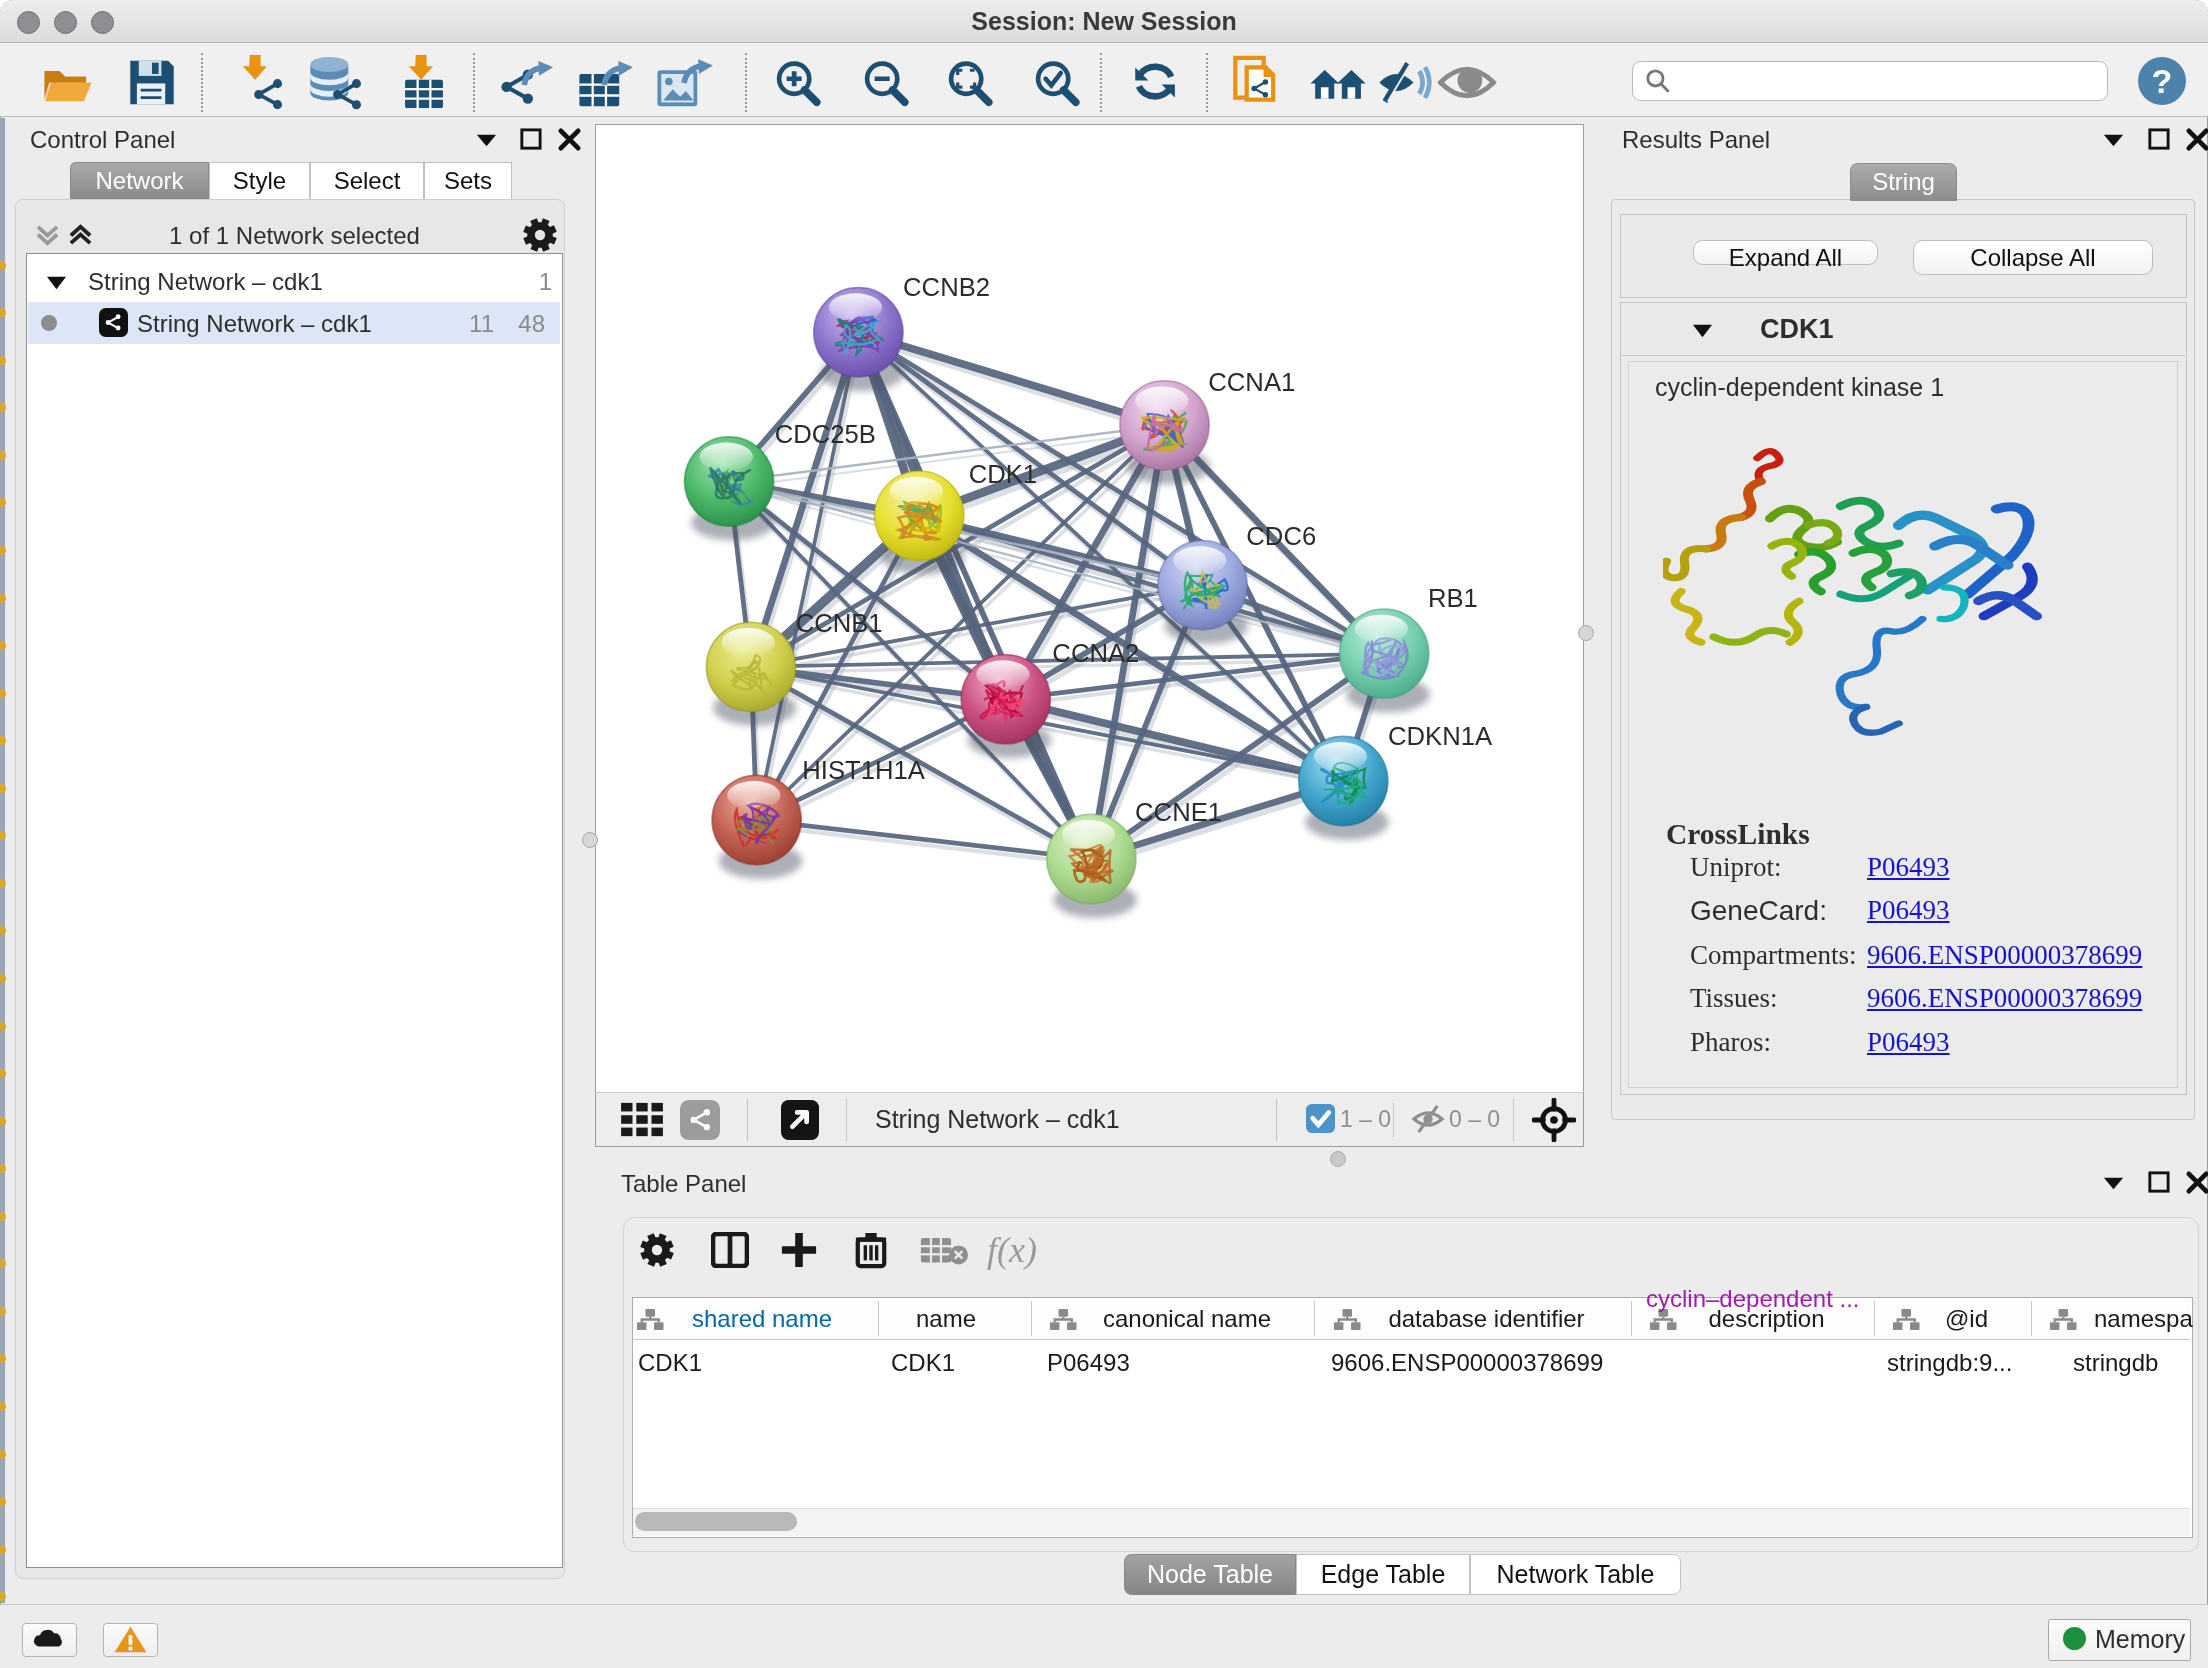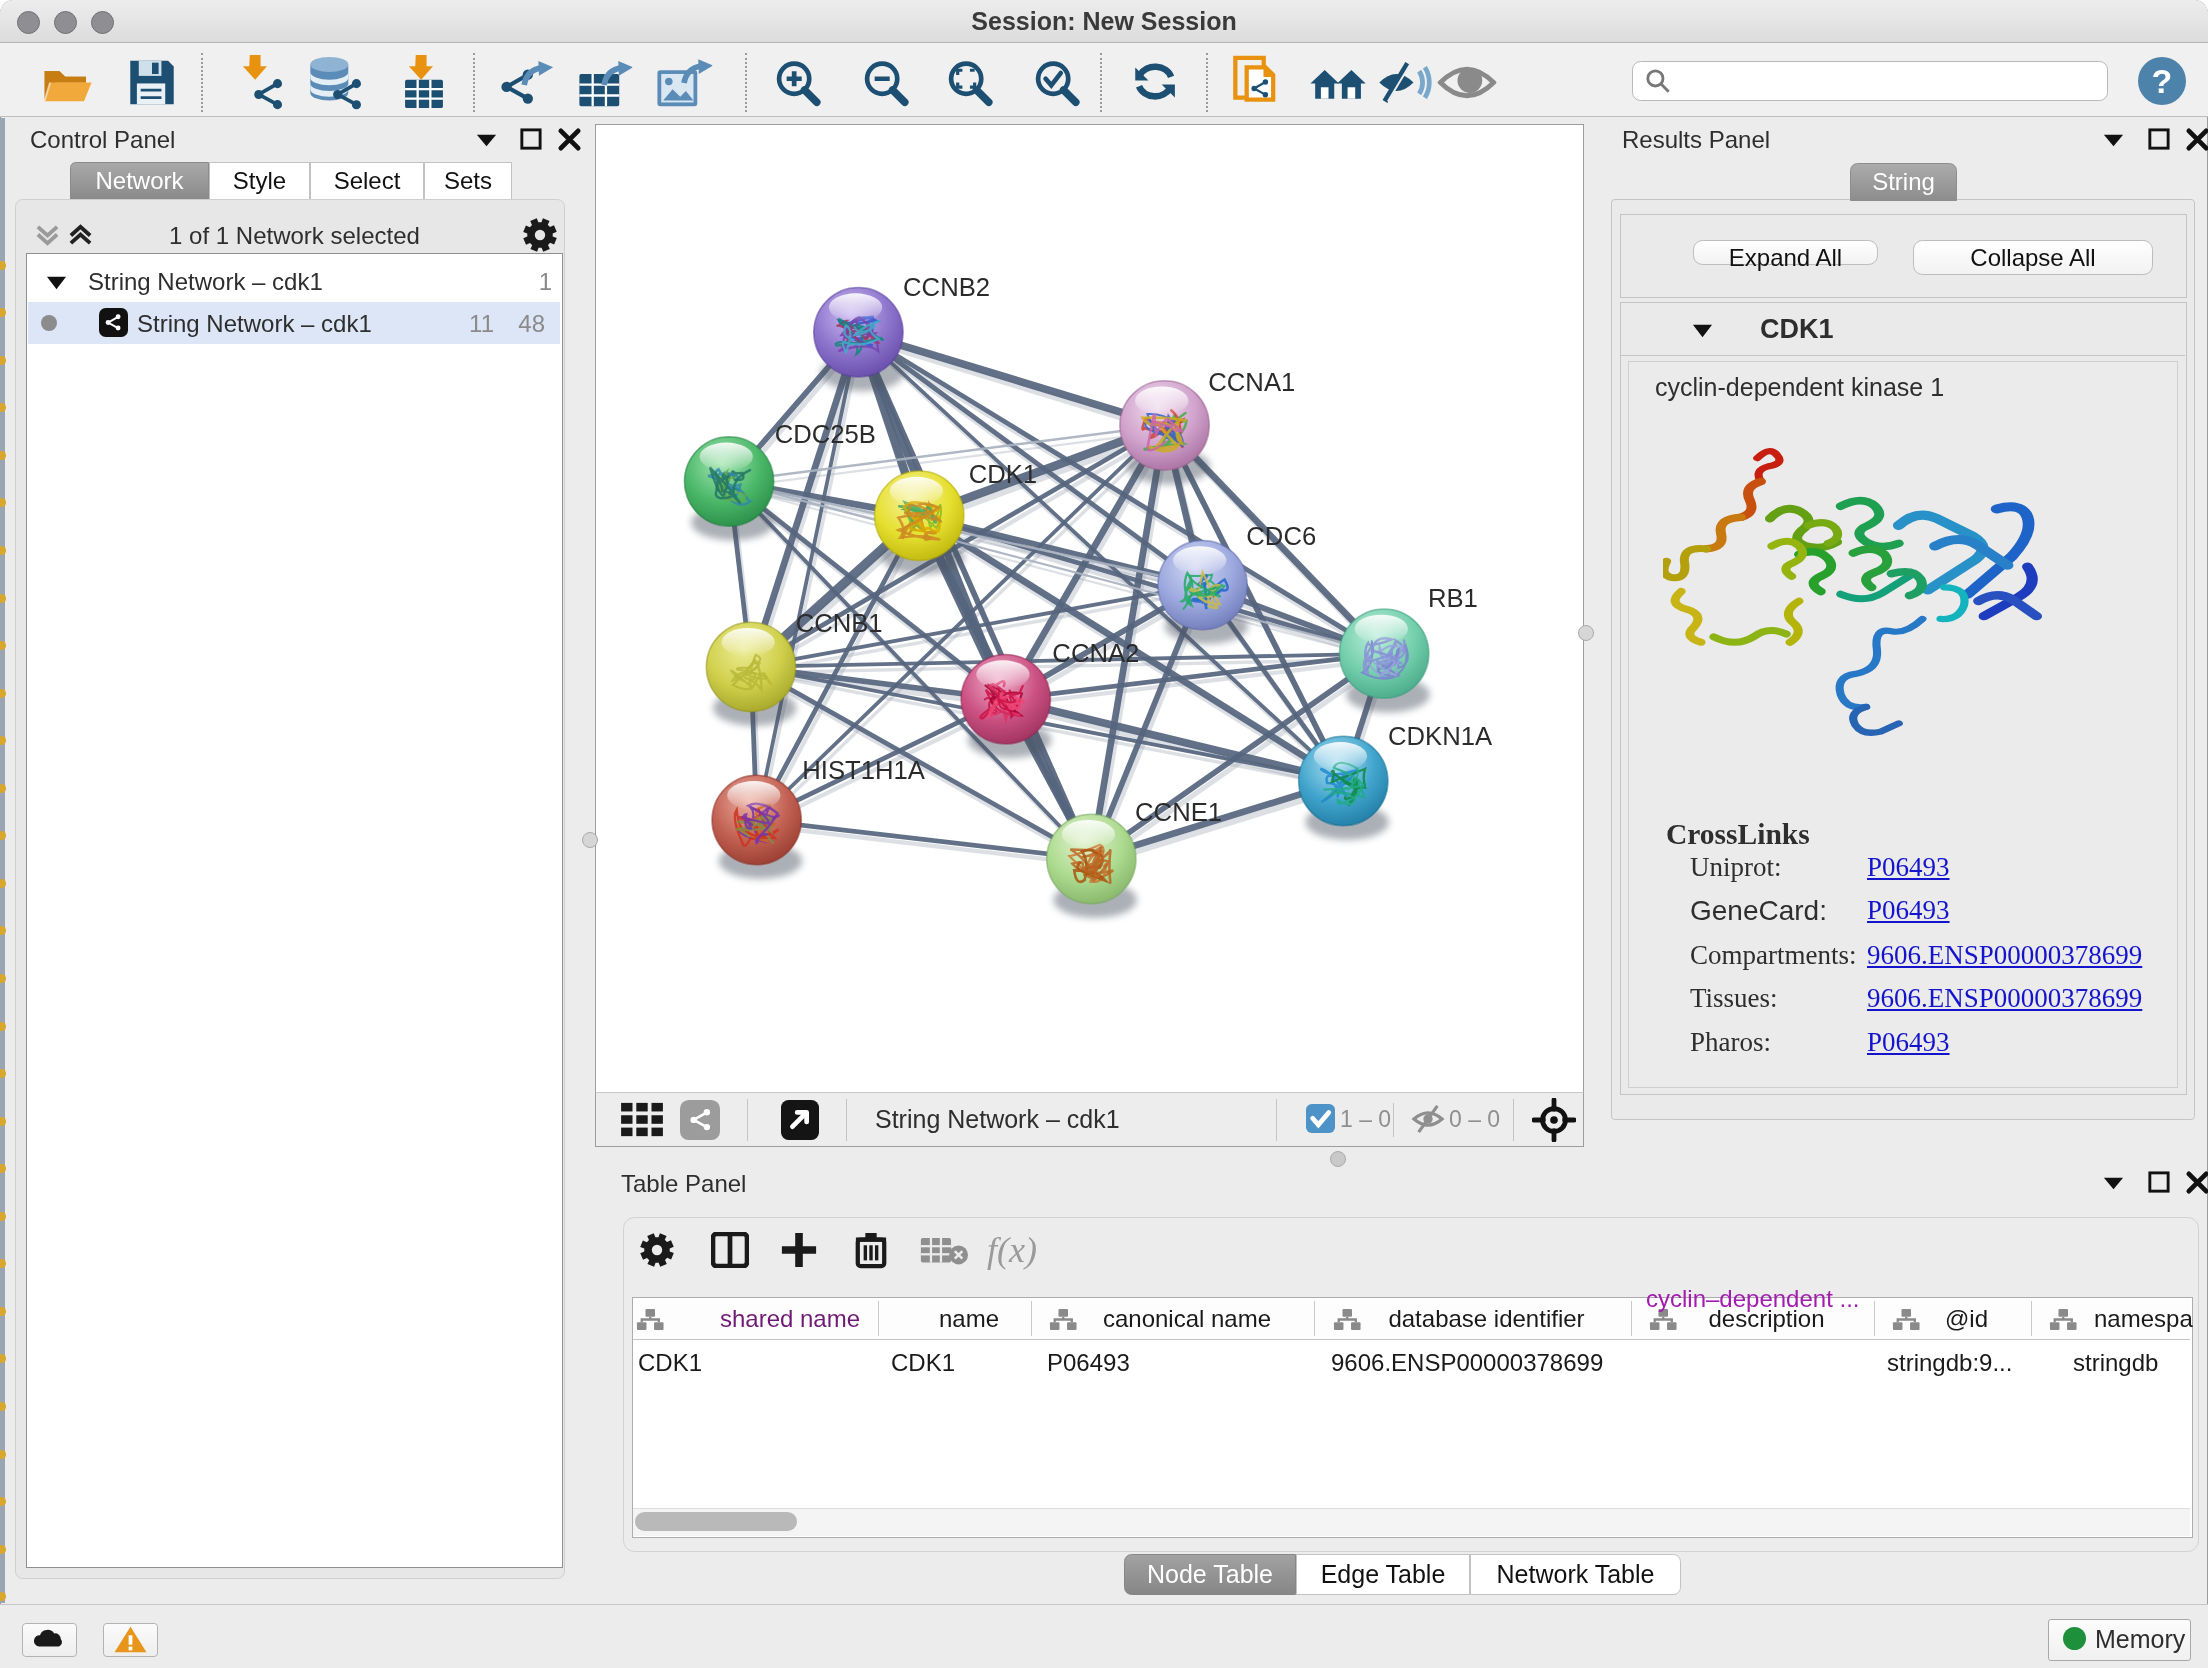--- a/index.html
+++ b/index.html
@@ -744,23 +744,23 @@
 <div class="abs" style="left:633px;top:1298px;width:1557px;height:41px;background:#fdfdfd;border-bottom:1px solid #c6c6c6"></div>
 <div class="abs" style="left:878px;top:1301px;height:35px;border-left:1px solid #c9c9c9"></div>
 <div class="abs" style="left:636px;top:1307px"><svg width="28.5" height="25" viewBox="0 0 30 26" style="">
       <g fill="#8a8a8a">
         <rect x="10" y="2" width="10" height="8" rx="1"></rect>
         <rect x="1" y="16" width="10" height="8" rx="1"></rect>
         <rect x="19" y="16" width="10" height="8" rx="1"></rect>
       </g>
       <path d="M15 10 v3 M6 16 v-3 h18 v3" fill="none" stroke="#8a8a8a" stroke-width="2.4"></path>
     </svg></div>
-<div class="abs" style="left:684px;top:1305px;width:212px;text-align:center;font-size:24px;color:#701a75">shared name</div>
+<div class="abs" style="left:656px;top:1305px;width:212px;text-align:center;font-size:24px;color:#0369a1">shared name</div>
 <div class="abs" style="left:1031px;top:1301px;height:35px;border-left:1px solid #c9c9c9"></div>
-<div class="abs" style="left:916px;top:1305px;width:106px;text-align:center;font-size:24px;color:#1a1a1a">name</div>
+<div class="abs" style="left:916px;top:1305px;width:106px;font-size:24px;color:#1a1a1a">name</div>
 <div class="abs" style="left:1314px;top:1301px;height:35px;border-left:1px solid #c9c9c9"></div>
 <div class="abs" style="left:1049px;top:1307px"><svg width="28.5" height="25" viewBox="0 0 30 26" style="">
       <g fill="#8a8a8a">
         <rect x="10" y="2" width="10" height="8" rx="1"></rect>
         <rect x="1" y="16" width="10" height="8" rx="1"></rect>
         <rect x="19" y="16" width="10" height="8" rx="1"></rect>
       </g>
       <path d="M15 10 v3 M6 16 v-3 h18 v3" fill="none" stroke="#8a8a8a" stroke-width="2.4"></path>
     </svg></div>
 <div class="abs" style="left:1069px;top:1305px;width:236px;text-align:center;font-size:24px;color:#1a1a1a">canonical name</div>

